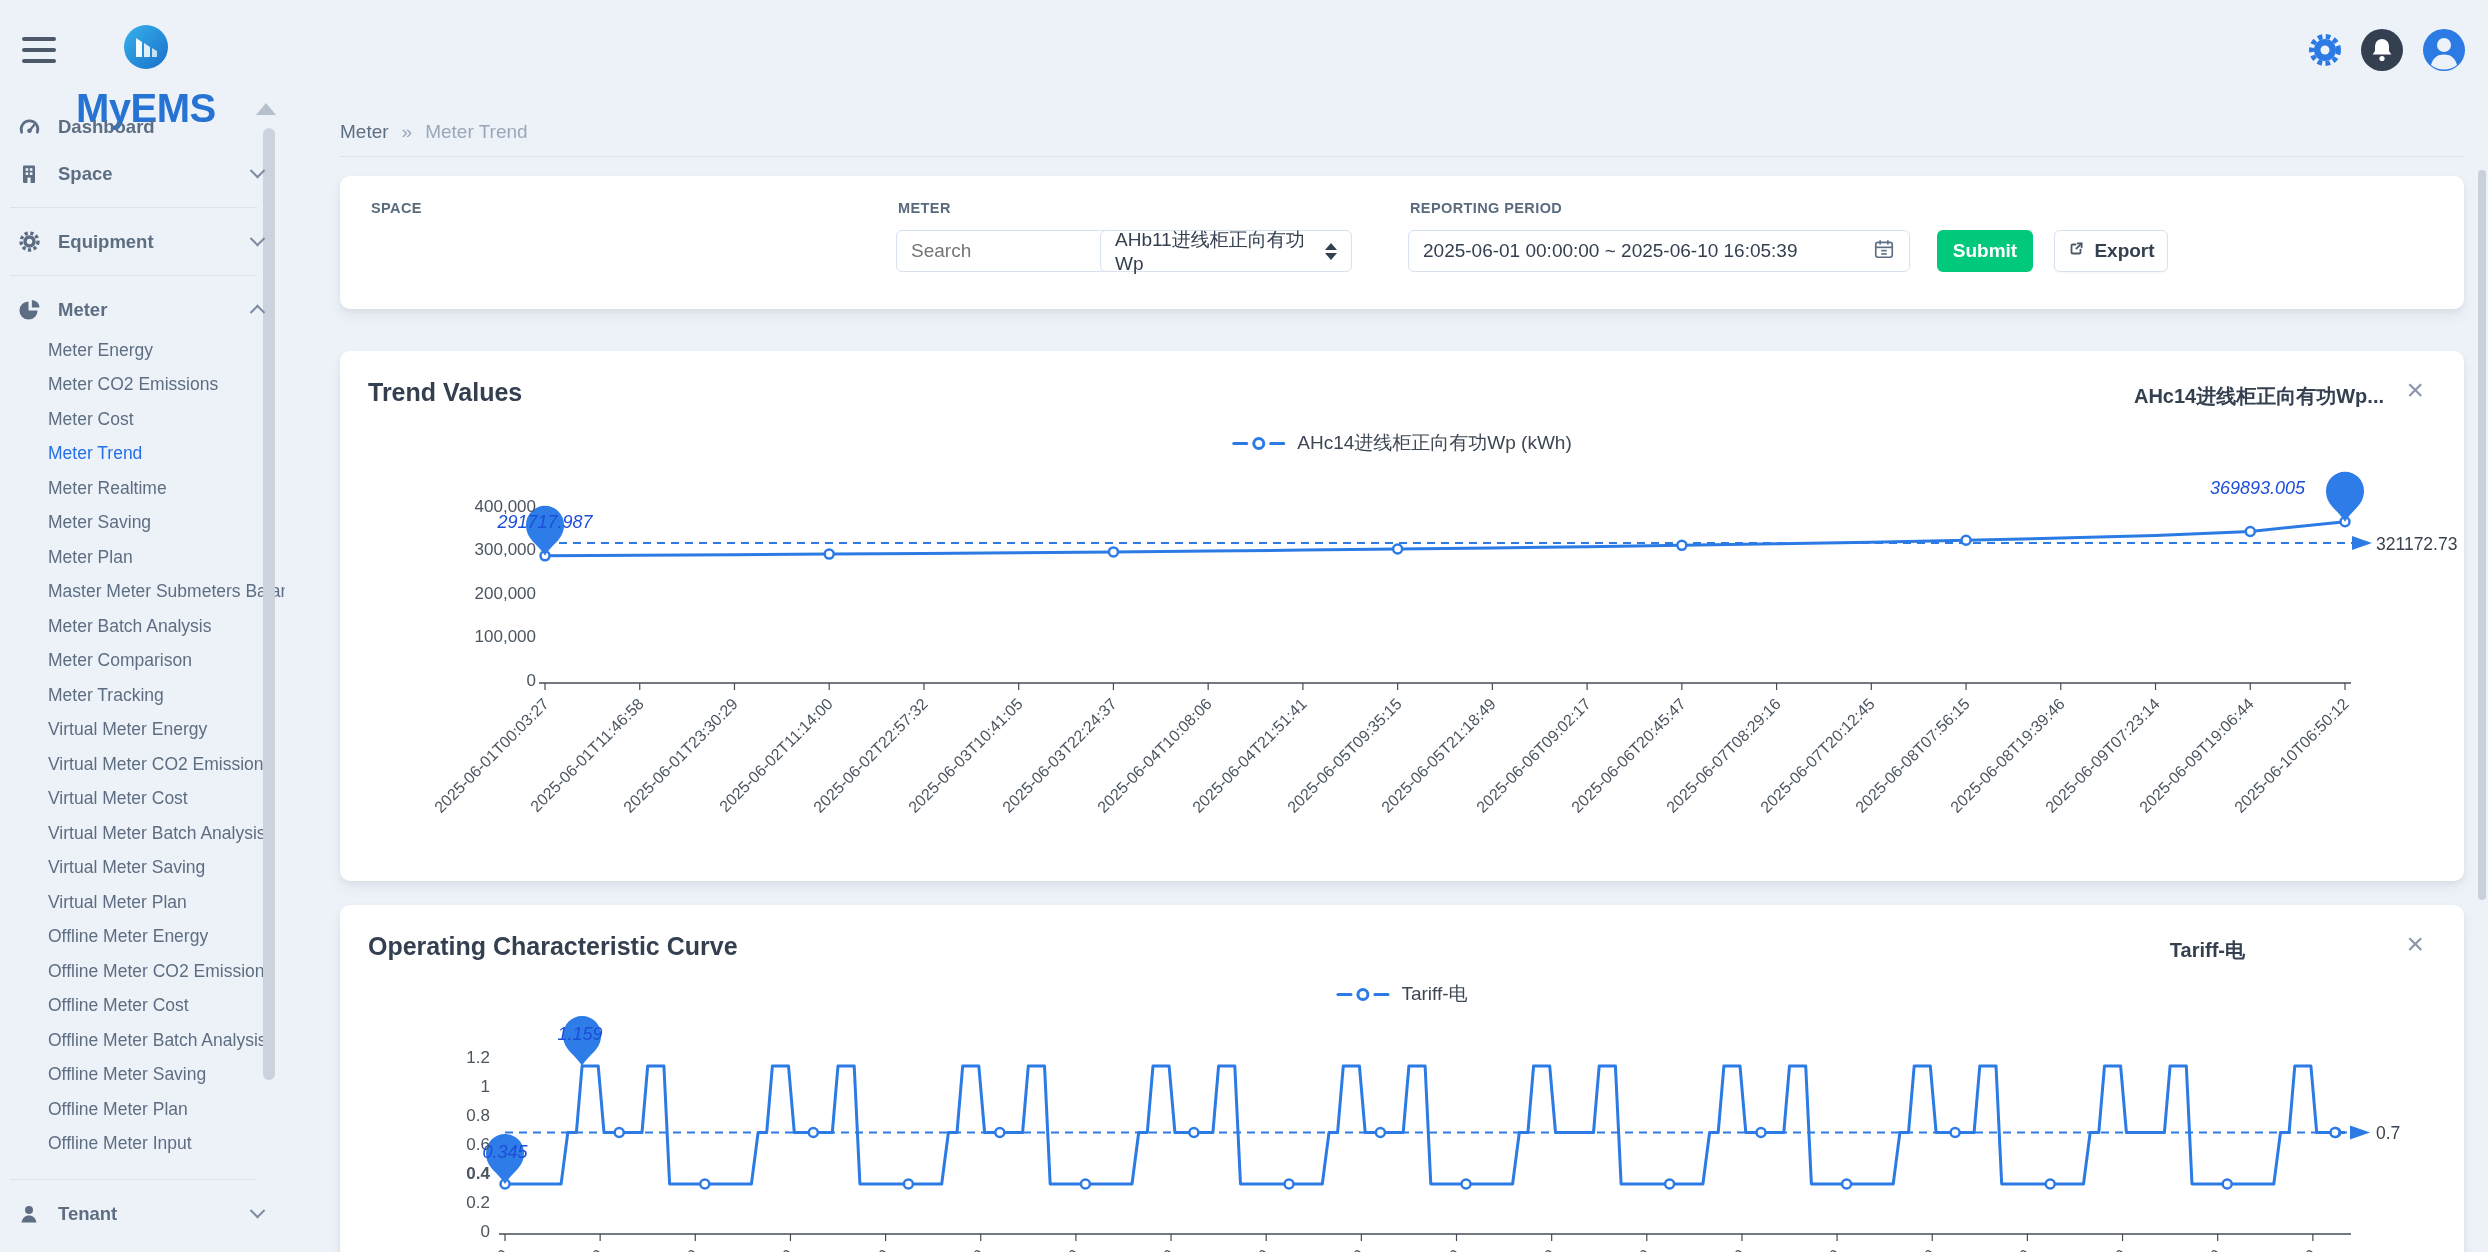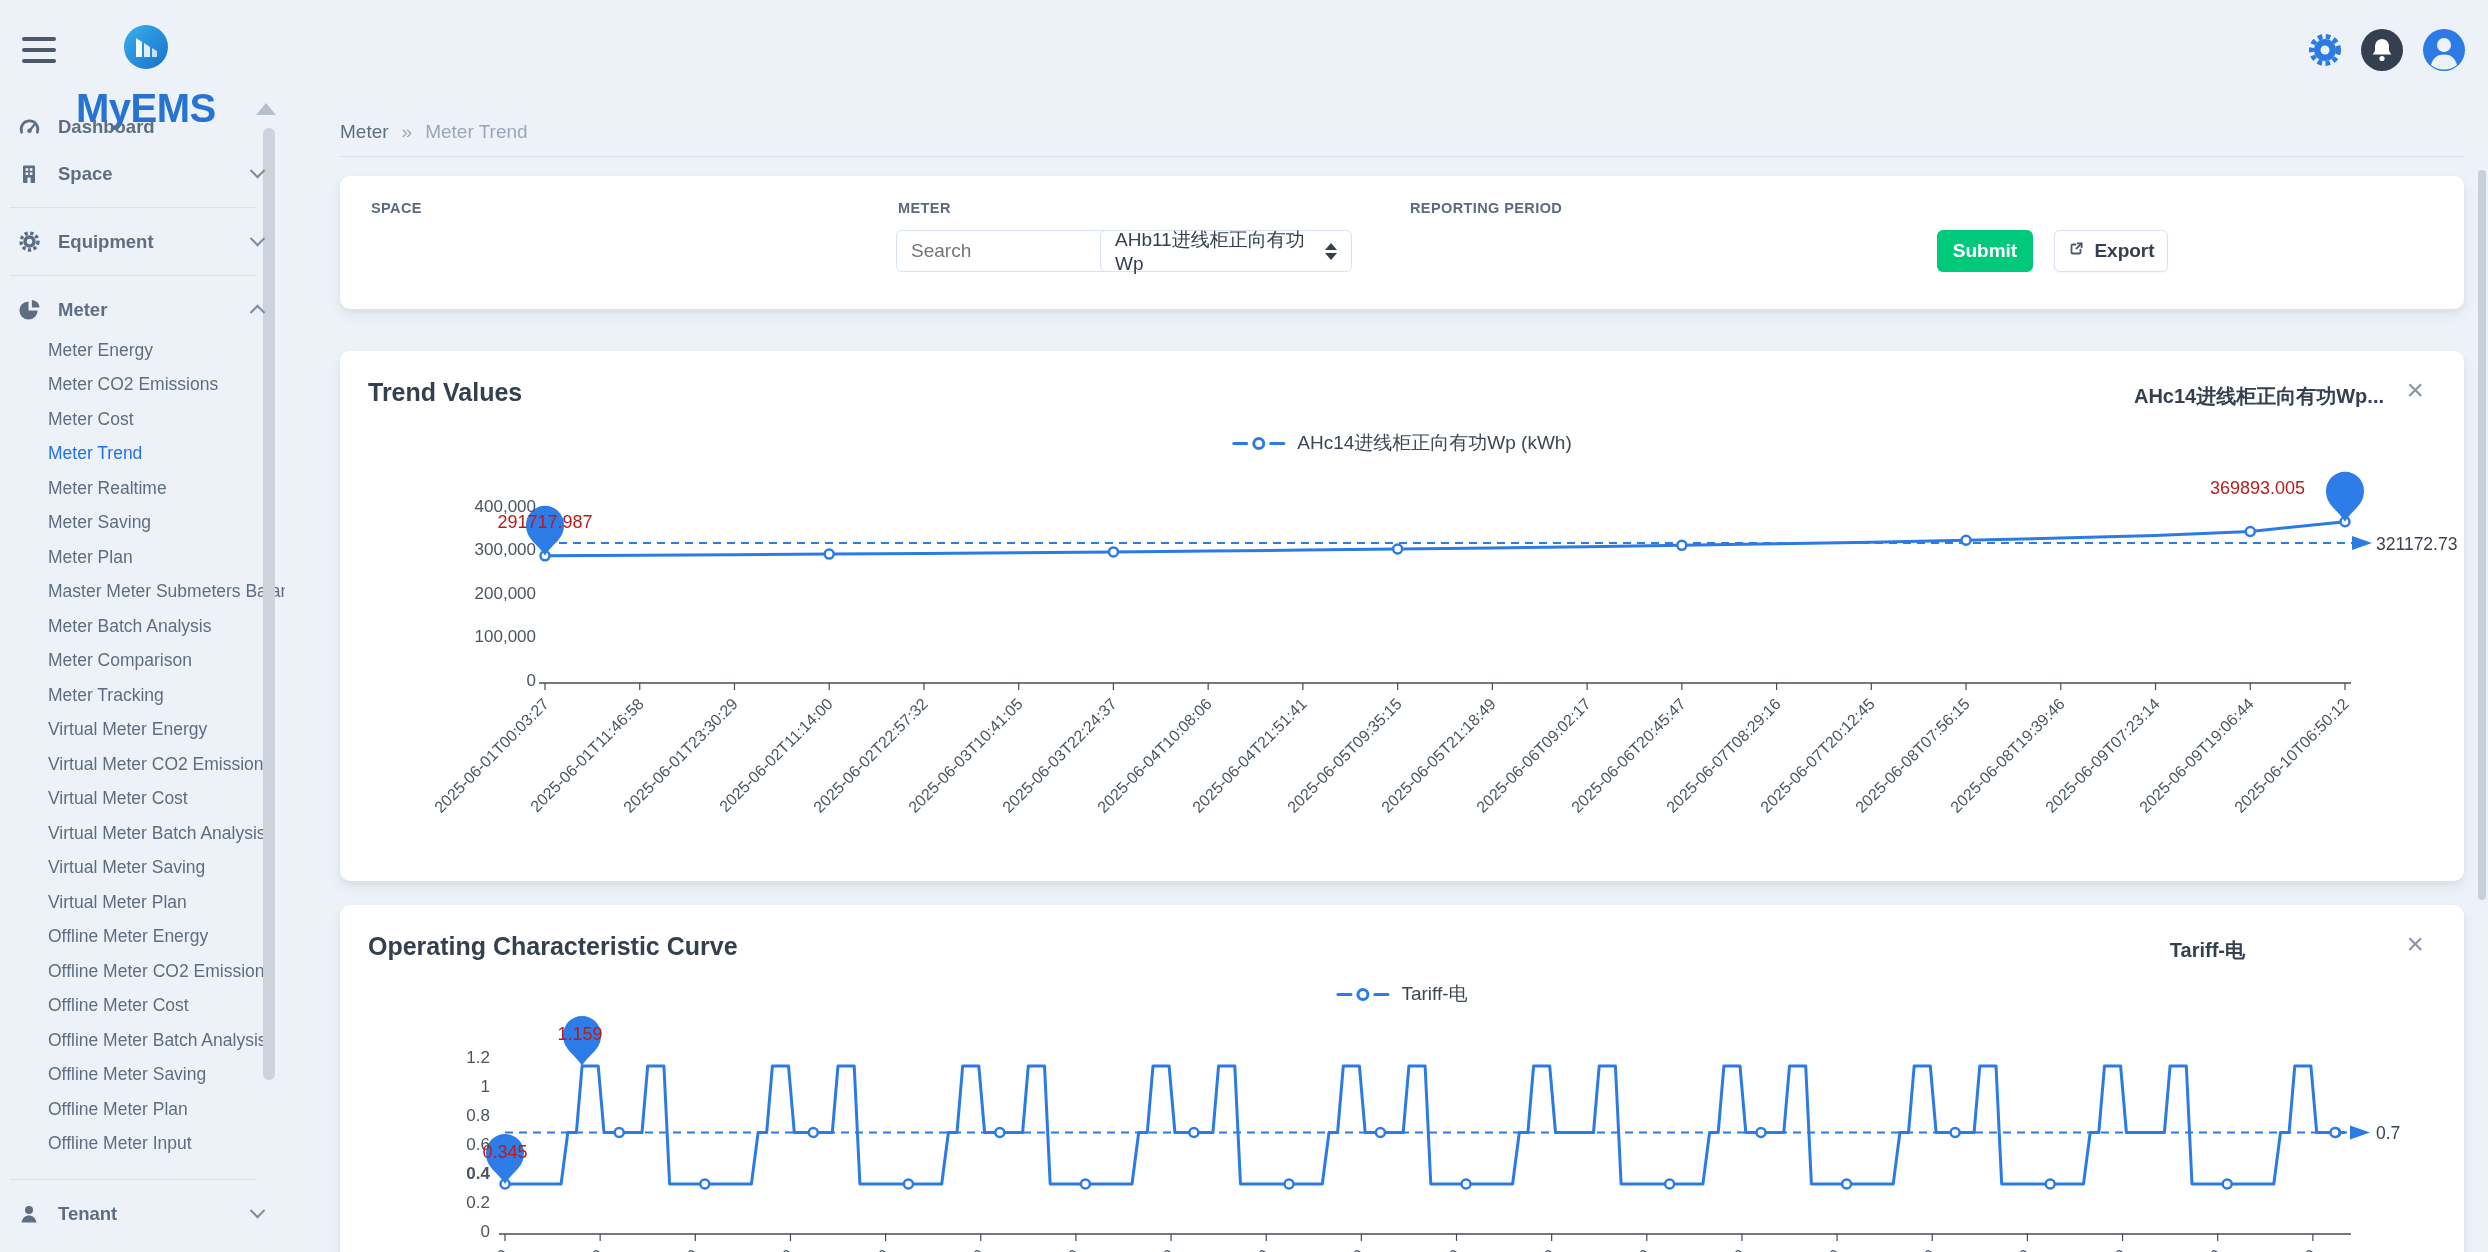--- a/index.html
+++ b/index.html
@@ -56,21 +56,21 @@
   .card-title { position:absolute; left:28px; top:26px; font-size:25px; font-weight:700; color:#344050; line-height:30px; }
   .card-tab { position:absolute; top:32px; font-size:20px; font-weight:700; color:#344050; white-space:nowrap; }
   .tab-close { position:absolute; top:24px; right:40px; font-size:30px; font-weight:400; color:#8a97ab; cursor:pointer; line-height:30px; }
   .legend { position:absolute; left:50%; transform:translateX(-50%); display:flex; align-items:center; gap:4px; cursor:pointer; }
   .legend .seg { width:16px; height:3px; border-radius:2px; background:#2c7be5; }
   .legend .dot { width:13px; height:13px; border-radius:50%; border:3px solid #2c7be5; background:#fff; }
   .legend .ltext { margin-left:8px; font-size:19px; color:#3d4754; }
   .chart-svg { position:absolute; inset:0; pointer-events:none; }
   .ylab { position:absolute; font-size:17px; color:#4a5560; width:110px; text-align:right; }
   .xlab { position:absolute; white-space:nowrap; font-size:16px; color:#4a5560; width:280px; text-align:right; transform:rotate(-45deg); transform-origin:100% 0; }
-  .pin-label { position:absolute; font-size:18px; color:#b91c1c; }
+  .pin-label { position:absolute; font-size:18px; color:#1d4ed8;font-style:italic; }
   .avg-label { position:absolute; font-size:17.5px; color:#39434f; }
   
   .main-scrollbar { position:absolute; right:2px; top:170px; width:8px; height:730px; border-radius:4px; background:#c8d0dc; }
 </style>
 </head>
 <body>
 
 <div class="header">
   <div class="hamburger">
       <span></span>
@@ -222,20 +222,33 @@
     <div class="f-label" style="left:558px">METER</div>
     <input class="f-field" style="left: 556px; width: 222px;" placeholder="Search">
     <div class="f-field f-select" style="left:760px;width:252px">
       <span>AHb11进线柜正向有功Wp</span>
       <span class="sort-arrows">
           <i class="a-up"></i>
           <i class="a-dn"></i>
         </span>
     </div>
     <div class="f-label" style="left:1070px">REPORTING PERIOD</div>
+    <div class="f-field period-wrap" style="left:1068px;width:502px">
+      <input readonly="" value="2025-06-01 00:00:00 ~ 2025-06-10 16:05:39" style="">
+      <span>
+        <svg width="22" height="22" viewBox="0 0 20 20" fill="none" stroke="#5e6e82" stroke-width="1.5">
+            <rect x="2.5" y="4" width="15" height="13.5" rx="2"></rect>
+            <line x1="6.5" y1="2" x2="6.5" y2="6"></line>
+            <line x1="13.5" y1="2" x2="13.5" y2="6"></line>
+            <line x1="2.5" y1="8.5" x2="17.5" y2="8.5"></line>
+            <line x1="7.5" y1="11.5" x2="12.5" y2="11.5"></line>
+            <line x1="7.5" y1="14.5" x2="12.5" y2="14.5"></line>
+          </svg>
+      </span>
+    </div>
     <button class="btn-submit">Submit</button>
     <button class="btn-export">
       <span>
         <svg width="18" height="18" viewBox="0 0 16 16" fill="none" stroke="#4d5969" stroke-width="1.6" stroke-linecap="round" stroke-linejoin="round">
             <path d="M7.5 4H5.2C4.5 4 4 4.5 4 5.2v5.6c0 .7.5 1.2 1.2 1.2h5.6c.7 0 1.2-.5 1.2-1.2V8.5"></path>
             <path d="M9.5 3H13v3.5"></path>
             <path d="M13 3L8.3 7.7"></path>
           </svg>
       </span>
       <span>Export</span>

